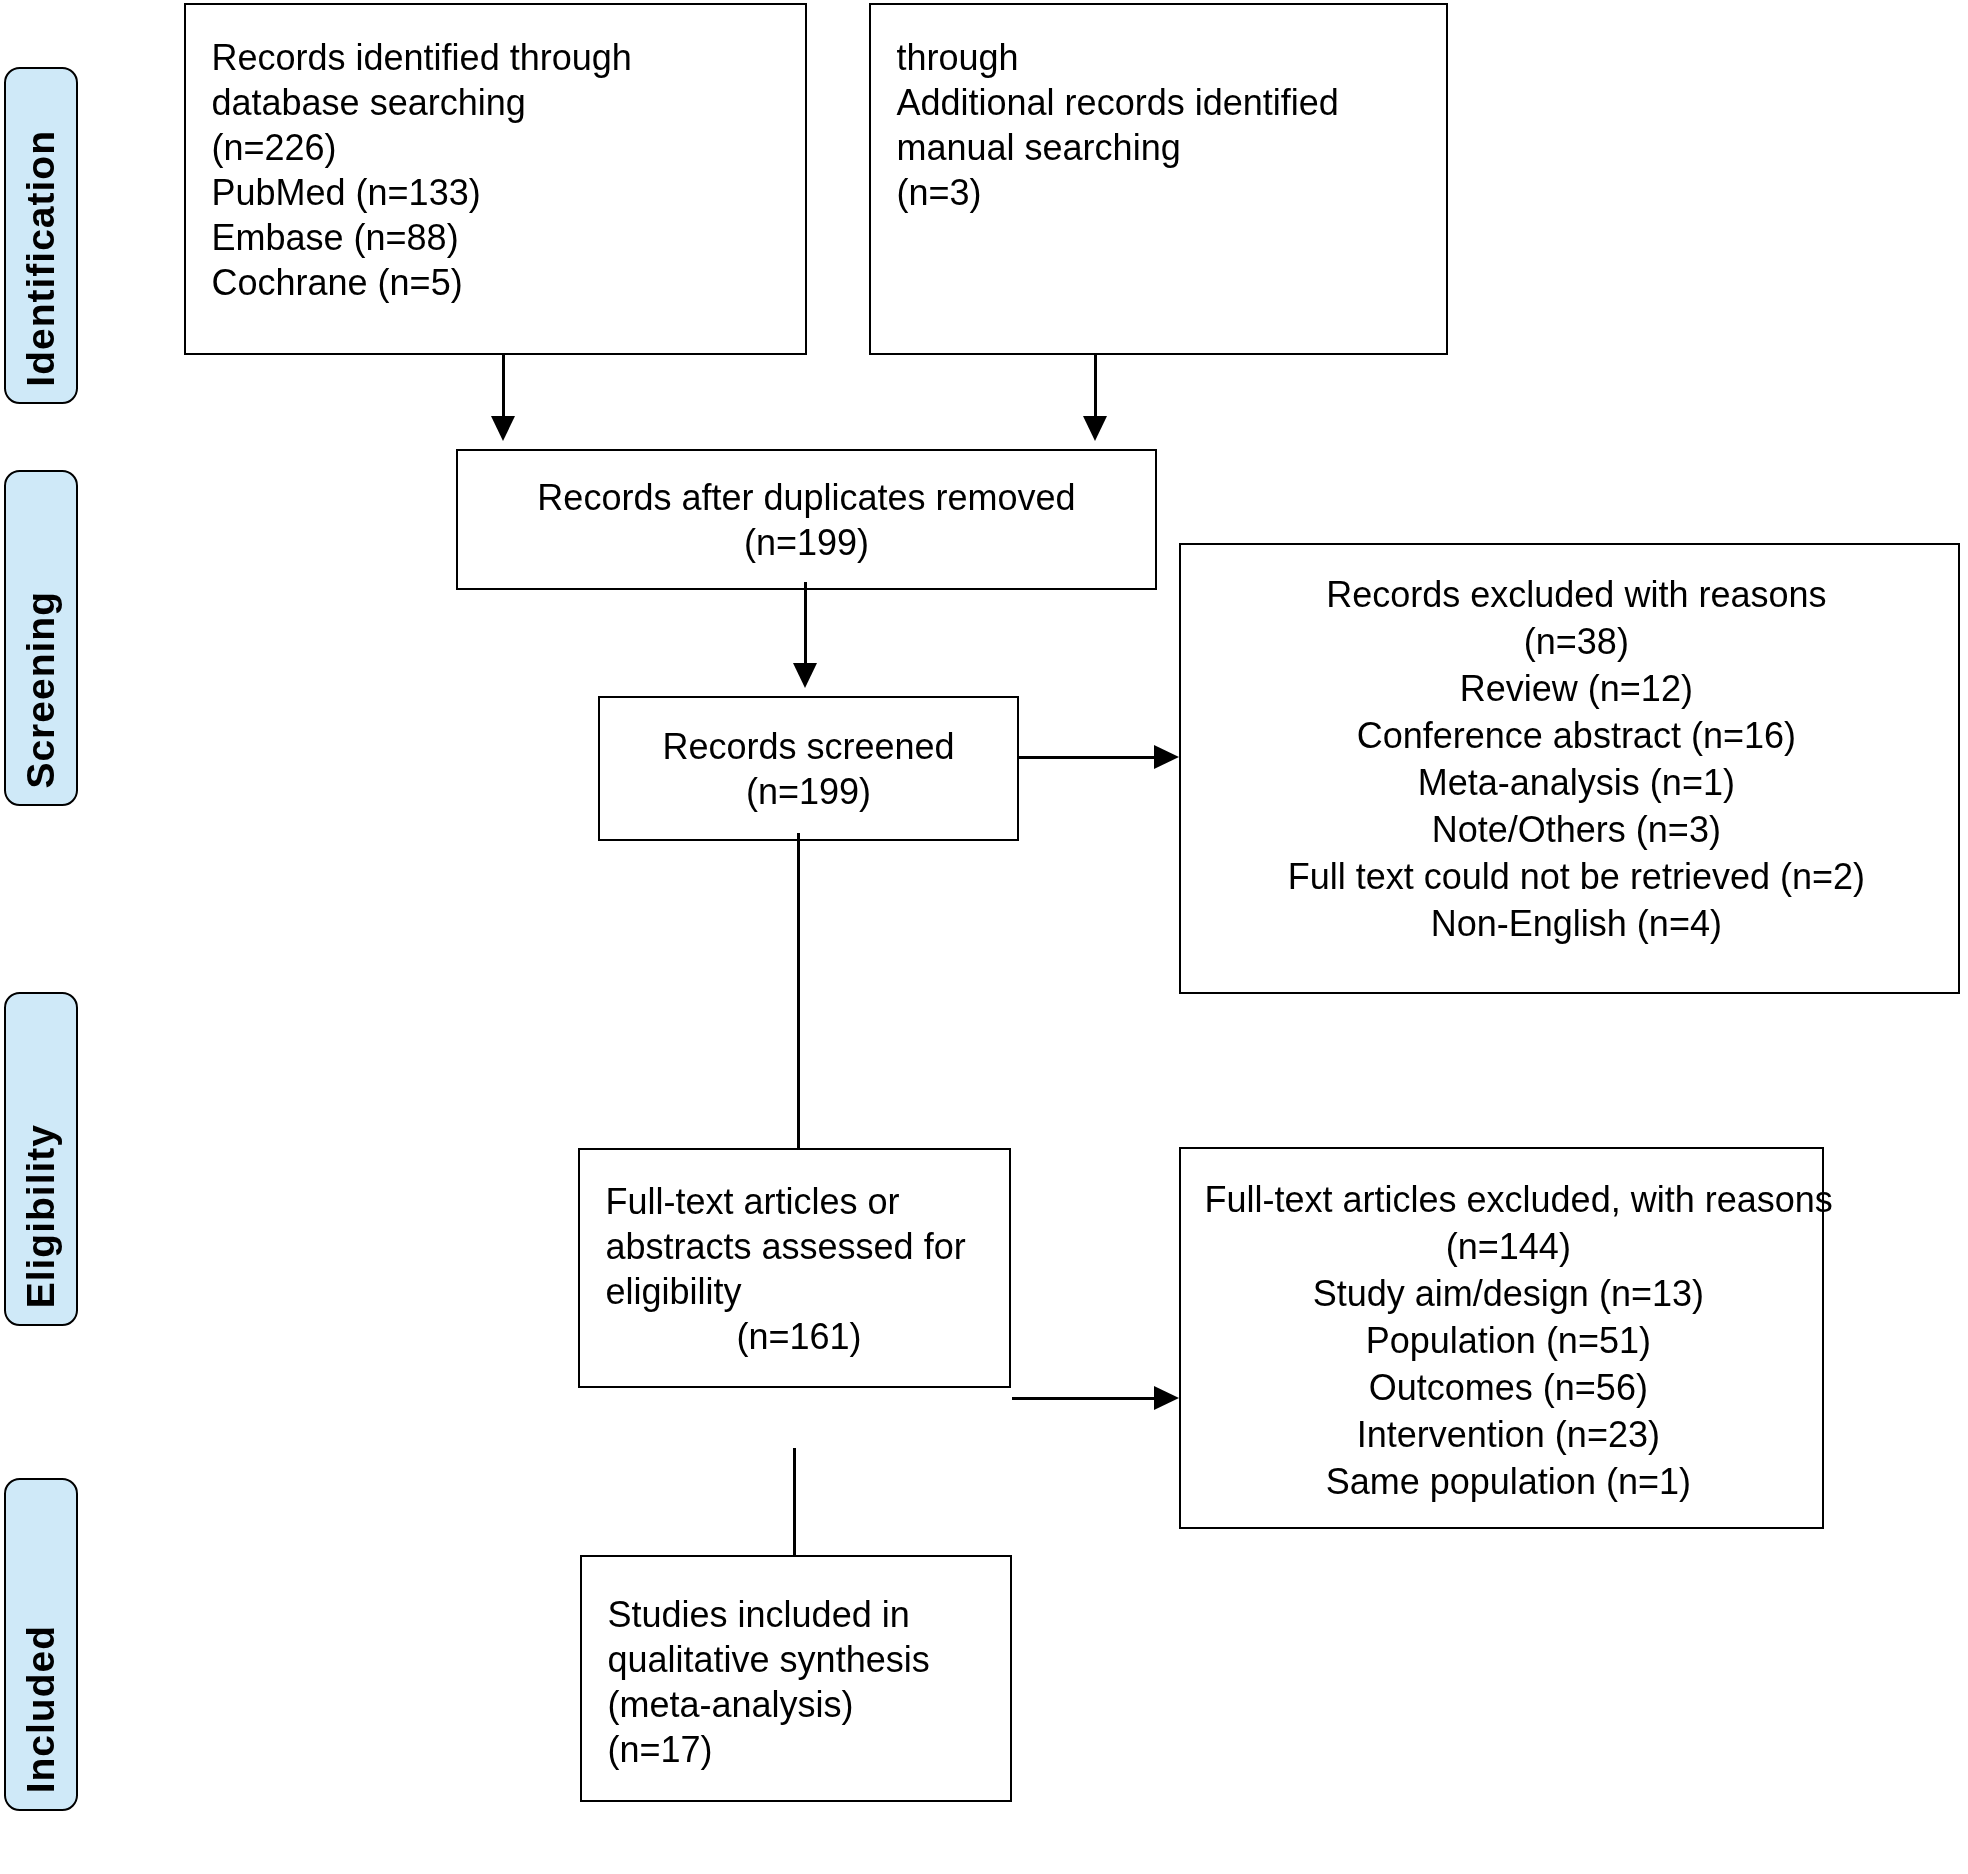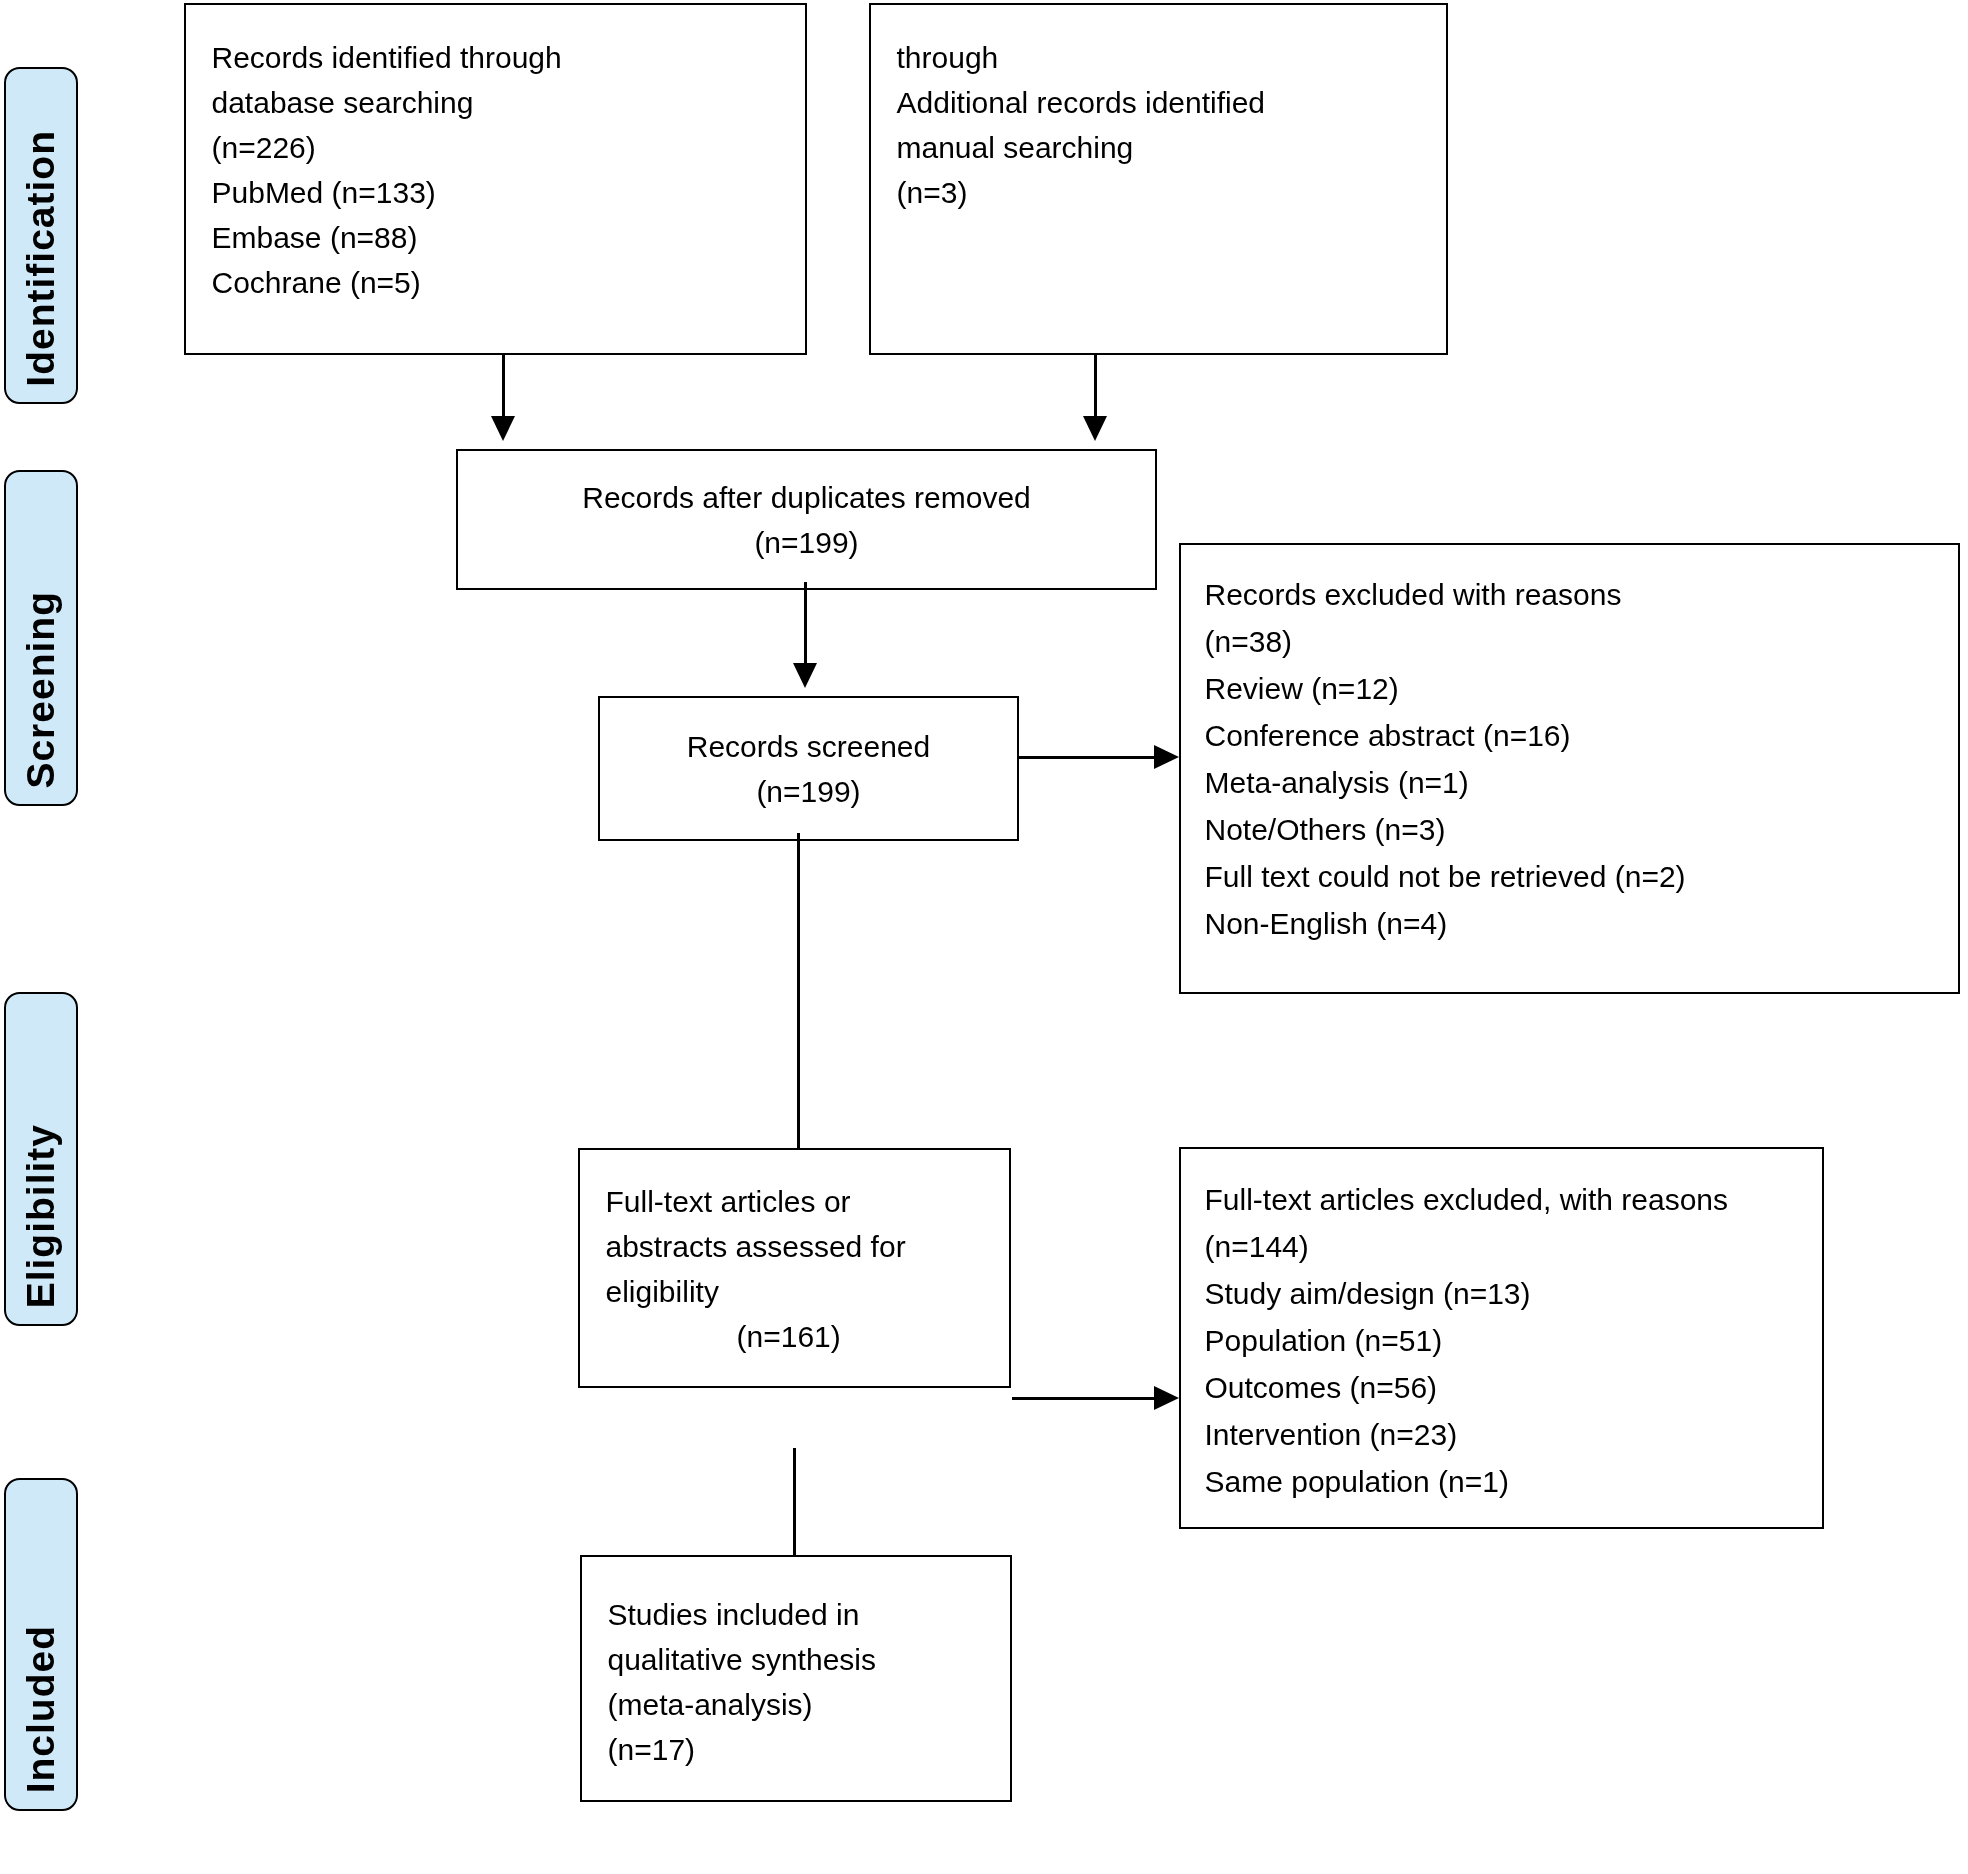--- a/index.html
+++ b/index.html
@@ -10,27 +10,27 @@
     background: #ffffff;
     font-family: "Liberation Sans", sans-serif;
     color: #000000;
     overflow: hidden;
   }
   .box {
     position: absolute;
     background: #ffffff;
     border: 2.9px solid #000000;
     box-sizing: border-box;
-    font-size: 30px;
+    font-size: 36px;
     line-height: 45px;
     text-align: left;
   }
   .box .line { white-space: nowrap; }
   .box.centered { text-align: center; margin-top: 8px; }
-  .box.loose { line-height: 47px; }
+  .box.loose { line-height: 47px; text-align: center; }
   .line.indent { padding-left: 131px; }
   .stage-tab {
     position: absolute;
     left: 3.9px;
     width: 74px;
     background: #cfe9f8;
     border: 2.9px solid #000000;
     border-radius: 15.7px;
     box-sizing: border-box;
     display: flex;

